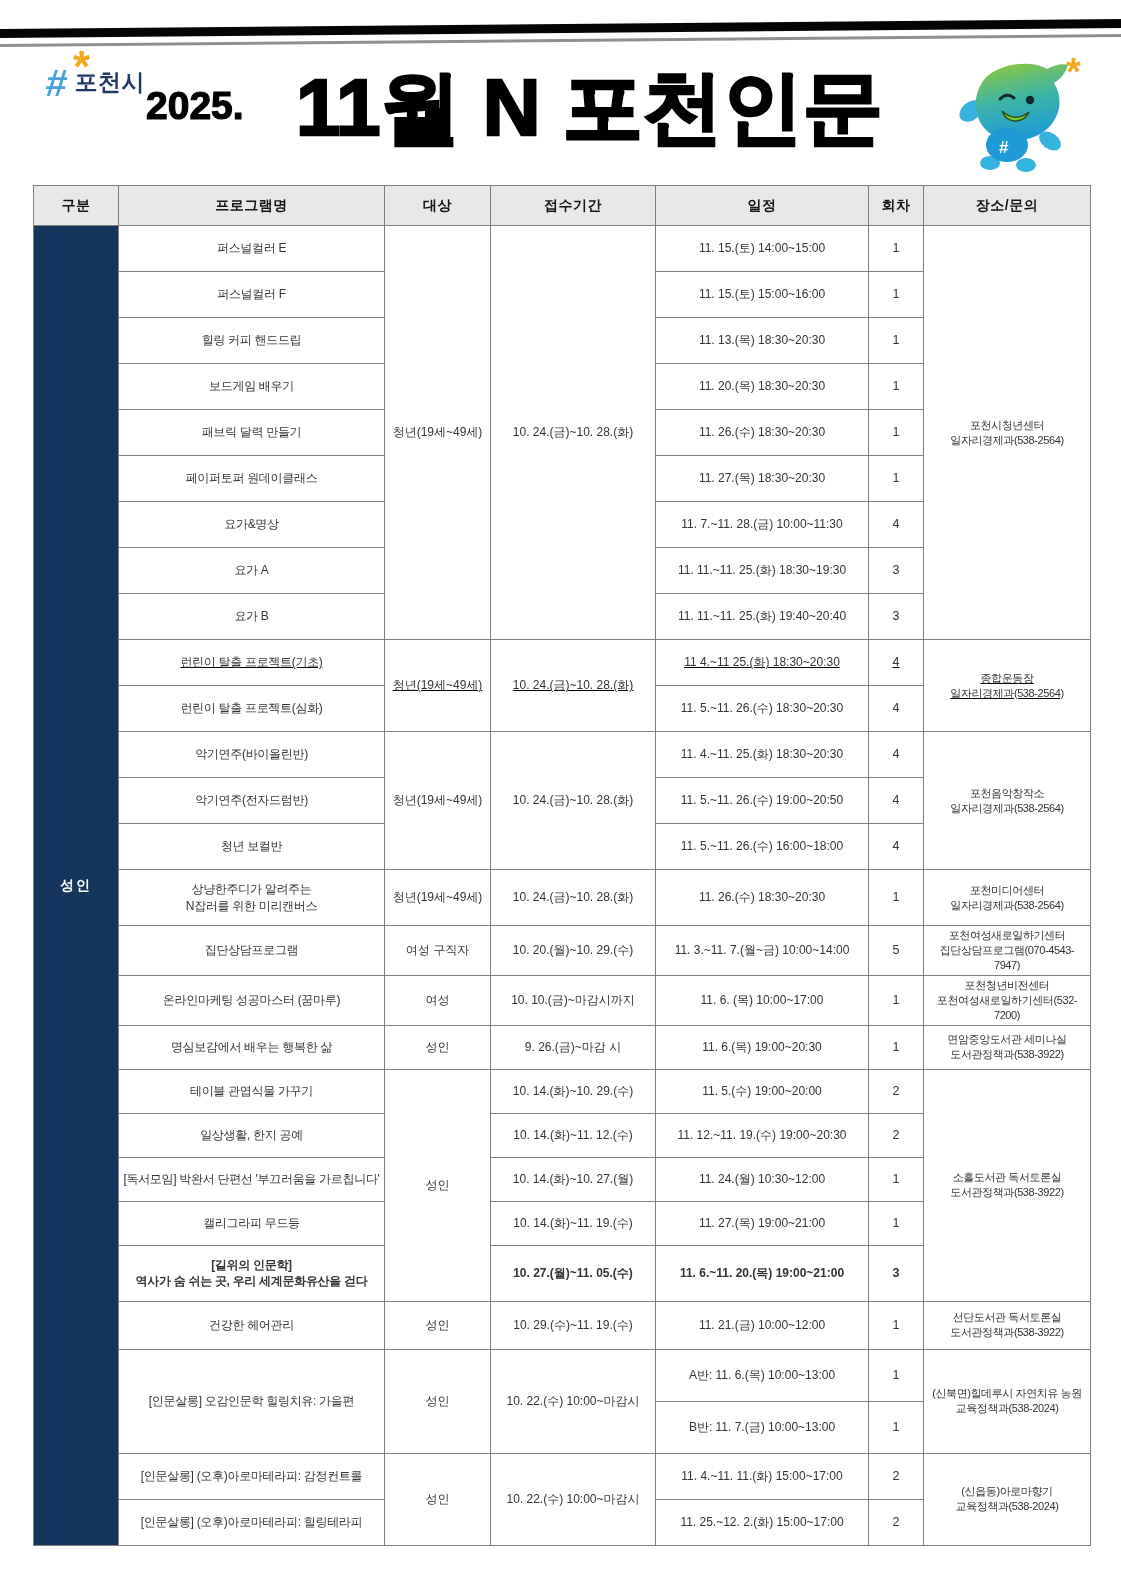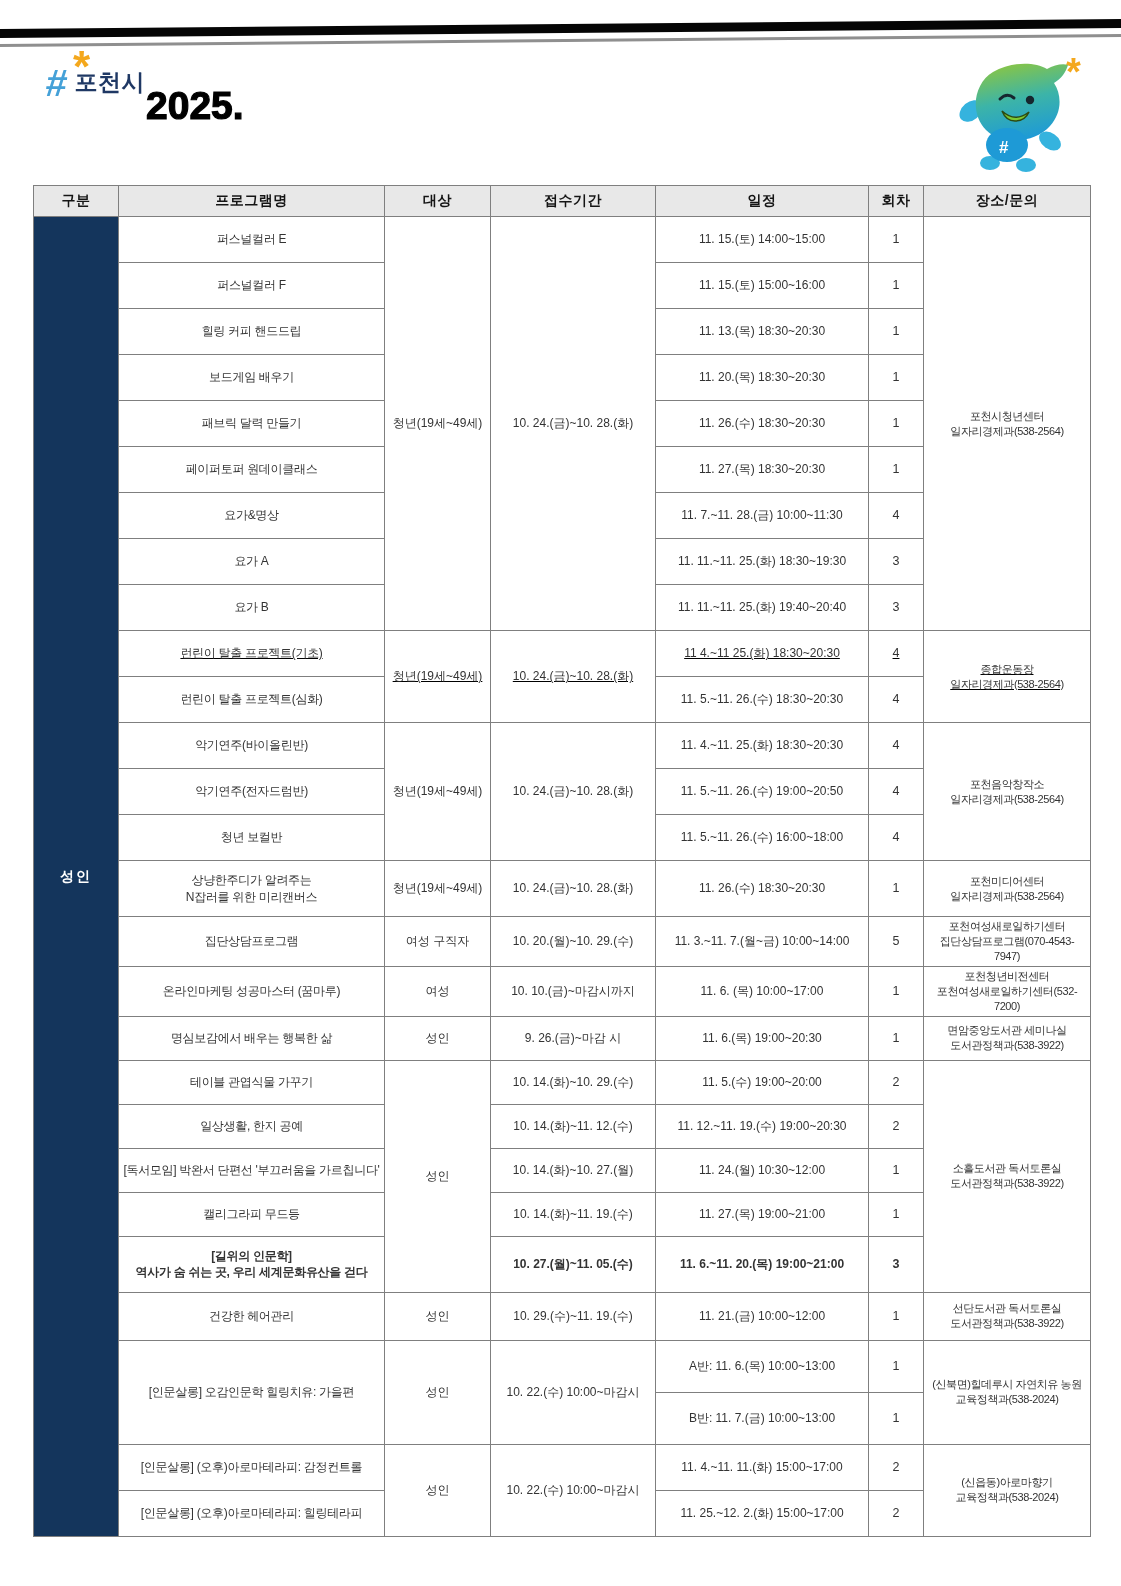--- a/index.html
+++ b/index.html
@@ -53,21 +53,21 @@
   }
   .mascot { position: absolute; left: 950px; top: 55px; }
   
   .program-table {
     position: absolute; left: 33px; top: 185px;
     width: 1057px; border-collapse: collapse; table-layout: fixed;
   }
   .program-table th {
     background: var(--header-bg, #e8e8e8);
     border: 1px solid var(--border, #7f7f7f);
-    height: 31px; font-size: 14px; font-weight: 800; color: #141414;
+    height: 40px; font-size: 14px; font-weight: 800; color: #141414;
     text-align: center; vertical-align: middle; letter-spacing: 0.5px;
   }
   .program-table td {
     border: 1px solid var(--border, #7f7f7f);
     text-align: center; vertical-align: middle;
     font-size: 12px; color: var(--text, #333);
     padding: 2px 3px; white-space: pre-line; line-height: 1.35;
     overflow: hidden;
   }
   .program-table td.cat {
@@ -86,20 +86,21 @@
   <div class="rule-black"></div>
   <div class="rule-gray"></div>
 
   <div class="masthead">
     <div class="logo">
       <span class="logo-hash">#</span>
       <span class="logo-star">*</span>
       <span class="logo-city">포천시</span>
     </div>
     <span class="year">2025.</span>
+    <h1 class="main-title">11월 N 포천인문</h1>
 
     <svg class="mascot" width="136" height="118" viewBox="0 0 136 118" aria-hidden="true">
       <defs>
         <linearGradient id="mg" x1="0.2" y1="0" x2="0.45" y2="1">
           <stop offset="0" stop-color="var(--mascot-green, #8dc63f)"></stop>
           <stop offset="0.5" stop-color="#3cb4a8"></stop>
           <stop offset="1" stop-color="var(--mascot-blue, #1e9ad6)"></stop>
         </linearGradient>
       </defs>
       <text x="116" y="30" font-size="38" font-weight="bold" fill="var(--logo-orange, #f4a81d)">*</text>

